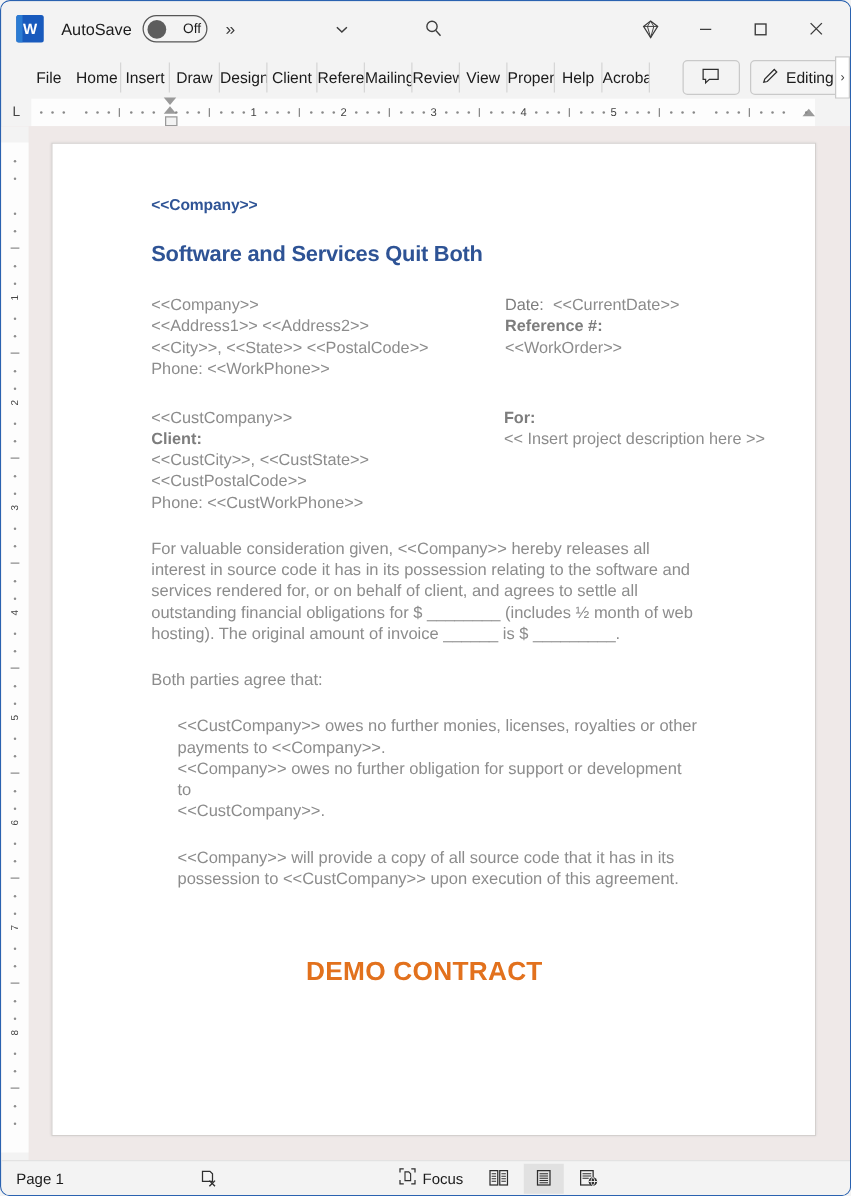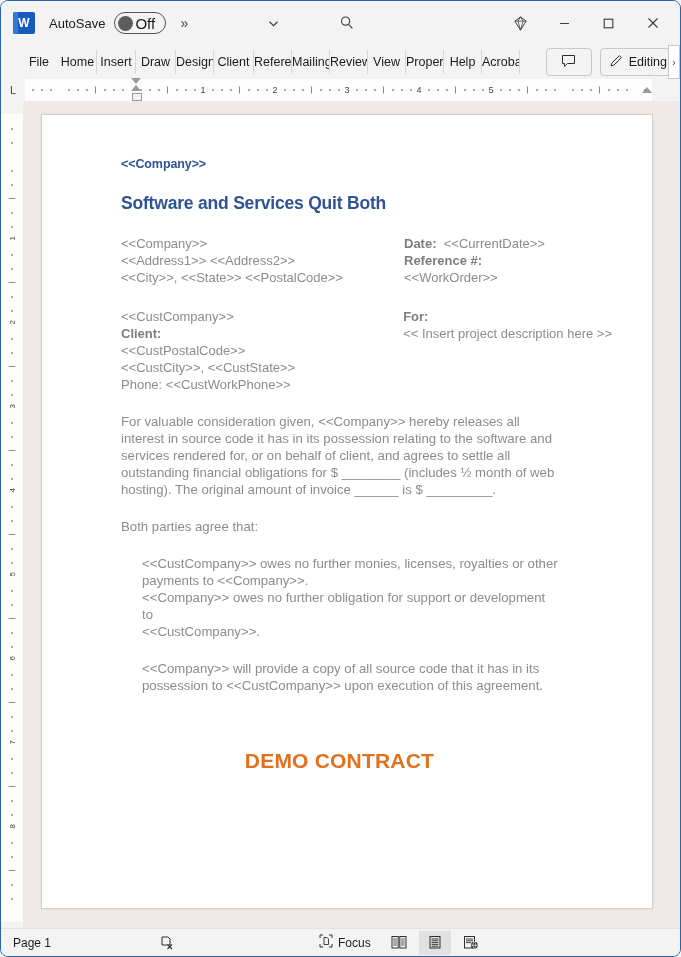--- a/index.html
+++ b/index.html
@@ -60,22 +60,22 @@
     display: flex; align-items: center;
     padding: 0 3px;
     position: relative;
   }
   .toggle .knob {
     width: 15px; height: 15px;
     border-radius: 50%;
     background: #5d5d5d;
   }
   .toggle .tlabel {
-    font-size: 15px; color: #1b1b1b;
-    margin-left: 2px;
+    font-size: 11px; color: #1b1b1b;
+    margin-left: 13px;
   }
   .chev-more {
     margin-left: 14px;
     font-size: 14px; color: #3c3c3c;
     letter-spacing: -2px;
   }
   .tb-center {
     position: absolute;
     left: 255px;
     display: flex; align-items: center; gap: 40px;
@@ -285,21 +285,21 @@
   .ln {
     font-size: 13px;
     line-height: 17px;
     color: #8c8c8c;
     white-space: nowrap;
   }
   .ln.b { font-weight: bold; color: #7d7d7d; }
   .blk-label {
     font-size: 13px;
     line-height: 17px;
-    font-weight: bold;
+    font-weight: normal;
     color: #7d7d7d;
   }
   .para {
     font-size: 13.2px;
     line-height: 17px;
     color: #8c8c8c;
     margin-top: 20px;
     max-width: 437px;
   }
   .para.indent { margin-left: 21px; max-width: 416px; }
@@ -585,37 +585,38 @@
 
           <div class="ph-company-head">&lt;&lt;Company&gt;&gt;</div>
 
           <div class="doc-title">Software and Services Quit Both</div>
 
           <div class="two-col">
             <div class="col-l">
               <div class="ln">&lt;&lt;Company&gt;&gt;</div>
               <div class="ln">&lt;&lt;Address1&gt;&gt; &lt;&lt;Address2&gt;&gt;</div>
               <div class="ln">&lt;&lt;City&gt;&gt;, &lt;&lt;State&gt;&gt; &lt;&lt;PostalCode&gt;&gt;</div>
+              <div class="ln">Phone: &lt;&lt;WorkPhone&gt;&gt;</div>
             </div>
             <div class="col-r">
               <div class="ln">
                 <span class="blk-label">Date:</span>
                 <span style="color:#8c8c8c">&nbsp;</span><span>&lt;&lt;CurrentDate&gt;&gt;</span>
               </div>
               <div class="ln b">Reference #:</div>
               <div class="ln">&lt;&lt;WorkOrder&gt;&gt;</div>
             </div>
           </div>
 
           <div class="two-col" style="margin-top:22px">
             <div class="col-l">
               <div class="ln">&lt;&lt;CustCompany&gt;&gt;</div>
               <div class="ln b">Client:</div>
+              <div class="ln">&lt;&lt;CustCity&gt;&gt;, &lt;&lt;CustState&gt;&gt;</div>
               <div class="ln">&lt;&lt;CustPostalCode&gt;&gt;</div>
-              <div class="ln">&lt;&lt;CustCity&gt;&gt;, &lt;&lt;CustState&gt;&gt;</div>
               <div class="ln">Phone: &lt;&lt;CustWorkPhone&gt;&gt;</div>
             </div>
             <div class="col-r">
               <div class="ln b">For:</div>
               <div class="ln">&lt;&lt; Insert project description here &gt;&gt;</div>
             </div>
           </div>
 
           <div class="para">For valuable consideration given, &lt;&lt;Company&gt;&gt; hereby releases all interest in source code it has in its possession relating to the software and services rendered for, or on behalf of client, and agrees to settle all outstanding financial obligations for $ ________ (includes ½ month of web hosting). The original amount of invoice ______ is $ _________.</div>
 

